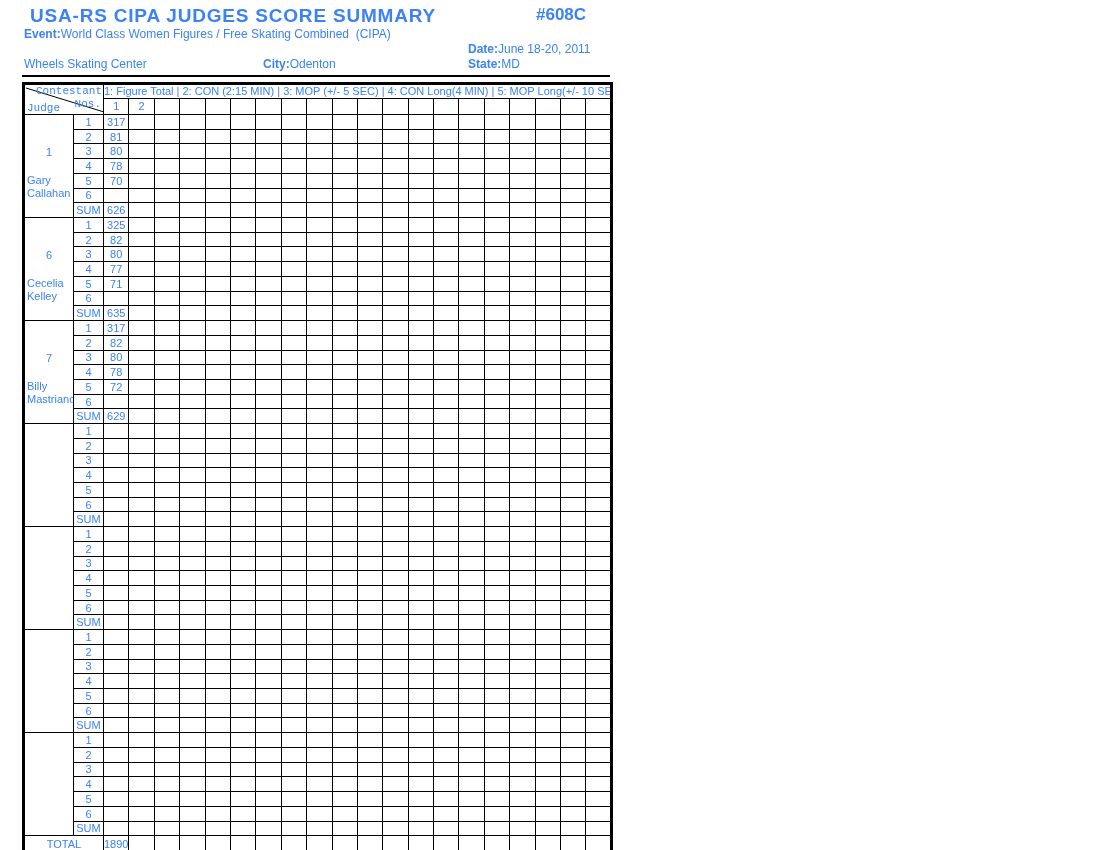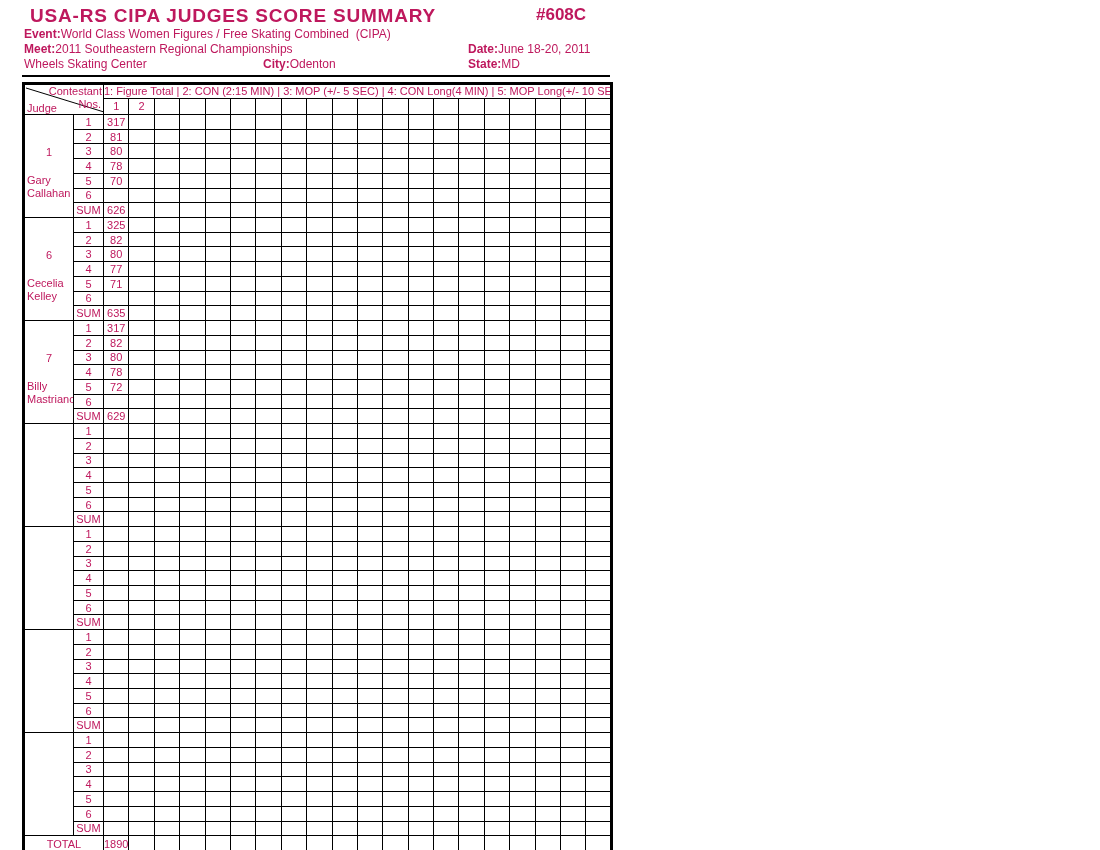--- a/index.html
+++ b/index.html
@@ -2,21 +2,21 @@
 <html><head>
 <meta charset="utf-8">
 <style>
   * { margin: 0; padding: 0; box-sizing: border-box; }
   html, body { background: #ffffff; }
   .sheet {
     position: relative;
     width: 1100px;
     height: 850px;
     background: #ffffff;
-    color: #be185d;
+    color: #3b82f6;
     font-family: "Liberation Sans", sans-serif;
     overflow: hidden;
   }
   .abs { position: absolute; white-space: pre; }
   .title {
     left: 30px; top: 5px;
     font-size: 19px; font-weight: 700; letter-spacing: 0.8px;
   }
   .form-no { left: 536px; top: 5px; font-size: 17px; font-weight: 700; }
   .hdr { font-size: 12px; }
@@ -40,21 +40,21 @@
     padding: 0;
     font-size: 11px; line-height: 12px;
     text-align: center; vertical-align: middle;
     overflow: hidden; white-space: nowrap;
   }
   tr.legend-row { height: 14px; }
   td.legend { text-align: left; font-size: 9px; padding-left: 3px; white-space: pre; }
   tr.cnum-row { height: 15px; }
   td.cnum { border-bottom: 2px solid #000; }
   td.corner { border-right: 3px solid #000; position: relative; }
-  .corner-in { position: relative; width: 100%; height: 29px; }
+  .corner-in { position: relative; width: 100%; height: 29px; font-family: Liberation Mono, monospace; }
   .diag { position: absolute; left: 0; top: 0; }
   .c-top { position: absolute; top: 0;  right: 1px; font-size: 11px; }
   .c-mid { position: absolute; top: 13px; right: 2px; font-size: 11px; }
   .c-bot { position: absolute; bottom: 0; left: 2px; font-size: 11px; }
   tr.data-row { height: 14.72px; }
   td.rl { border-right: 3px solid #000; }
   td.thickR { border-right: 3px solid #000; }
   td.judge-cell { vertical-align: top; text-align: center; }
   .jno { margin-top: 13px; font-size: 11px; }
   .jname { margin-top: 16px; text-align: left; padding-left: 2px; font-size: 11px; line-height: 13px; }
@@ -63,21 +63,20 @@
 </style>
 </head>
 <body>
 
 <div class="sheet">
   <div class="abs title">USA-RS CIPA JUDGES SCORE SUMMARY</div>
   <div class="abs form-no">#608C</div>
 
   <div class="abs hdr l2"><span class="b">Event:</span><span>World Class Women Figures / Free Skating Combined  (CIPA)</span></div>
 
-  <div class="abs hdr l3"><span class="b">Meet:</span><span>2011 Southeastern Regional Championships</span></div>
   <div class="abs hdr l3d"><span class="b">Date:</span><span>June 18-20, 2011</span></div>
 
   <div class="abs hdr l4">Wheels Skating Center</div>
   <div class="abs hdr l4c"><span class="b">City:</span><span>Odenton</span></div>
   <div class="abs hdr l4s"><span class="b">State:</span><span>MD</span></div>
 
   <div class="rule"></div>
 
   <table id="score-table">
       <colgroup>

